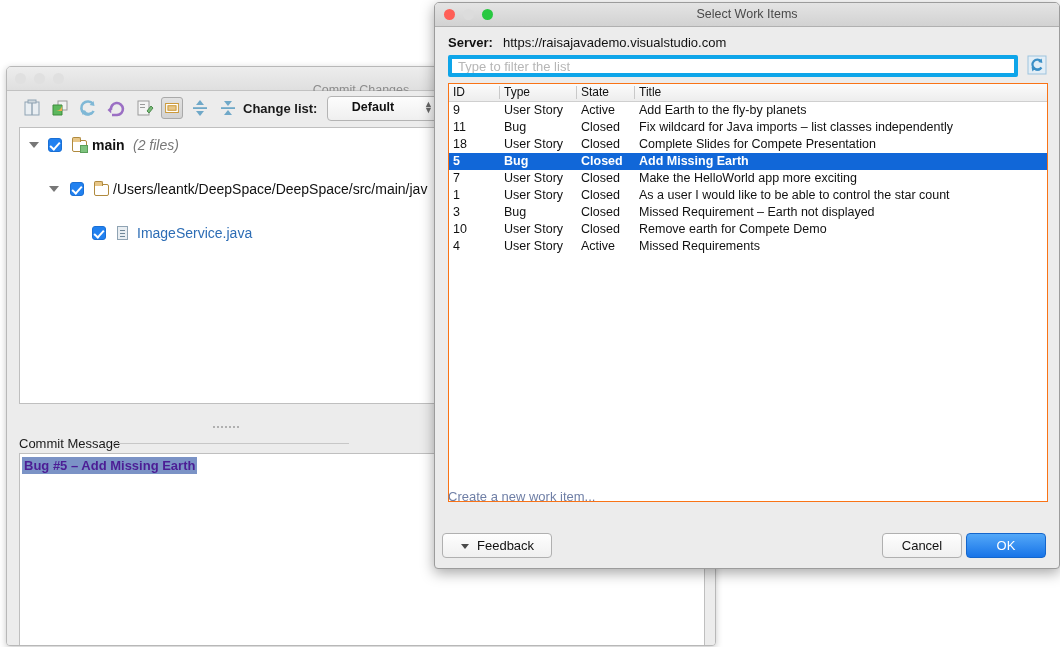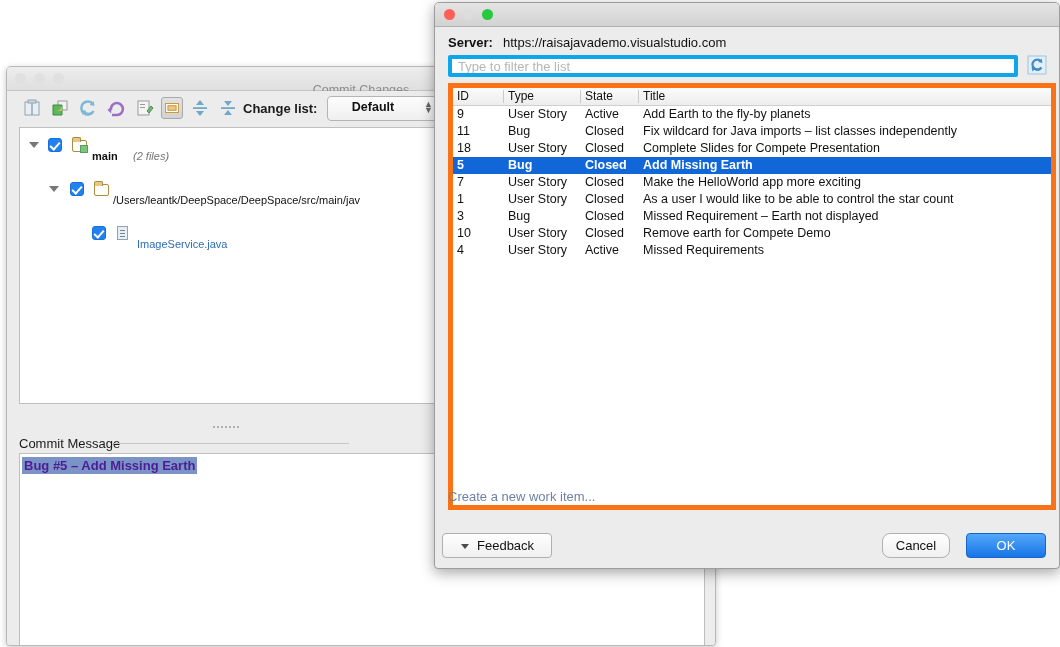--- a/index.html
+++ b/index.html
@@ -106,21 +106,21 @@
     width: 6px; height: 6px; background: #7ec37e; border: 1px solid #5a9e5a;
   }
   .file-ico {
     position: absolute; width: 11px; height: 14px;
     background: #e9eef2; border: 1px solid #8fa3b3; box-sizing: border-box;
   }
   .file-ico::after {
     content: ""; position: absolute; left: 2px; top: 3px; width: 5px; height: 1px;
     background: #6f8798; box-shadow: 0 3px 0 #6f8798, 0 6px 0 #6f8798;
   }
-  .tree-text { position: absolute; font-size: 11px; margin-top: 13px; }
+  .tree-text { position: absolute; font-size: 14px; }
   .tree-text.italic { font-style: italic; color: #777; }
   .tree-text.link { color: #2d6db5; text-align: right; }
 
   .modified-count {
     position: absolute; right: 14px; top: 312px;
     font-size: 13px; font-weight: bold; color: #3355c2;
   }
   .grip-dots {
     position: absolute; top: 334px; left: 205px;
     width: 28px; height: 5px;
@@ -191,21 +191,21 @@
     box-sizing: border-box;
     font-family: "Liberation Sans", sans-serif; font-size: 13px; color: #111;
     padding: 0 6px;
   }
   .filter-input::placeholder { color: #b6b6b6; }
   .refresh-ico { position: absolute; left: 592px; top: 52px; width: 20px; height: 20px; }
 
   .wi-list {
     position: absolute; left: 13px; top: 80px;
     width: 598px; height: 417px;
-    background: #ffffff; border: 5px solid #f97316;
+    background: #ffffff; border: 1px solid #f97316;
     overflow: hidden;
   }
   .wi-head {
     position: relative; height: 17px;
     background: linear-gradient(#fbfbfb, #ededed);
     border-bottom: 1px solid #cfcfcf;
   }
   .wi-head span {
     position: absolute; top: 1px; font-size: 12px; color: #111;
   }
@@ -233,21 +233,21 @@
     box-sizing: border-box;
   }
   .btn-feedback { left: 7px; top: 530px; width: 110px; padding-left: 34px; }
   .fb-caret {
     position: absolute; left: 18px; top: 10px;
     width: 0; height: 0;
     border-left: 4px solid transparent; border-right: 4px solid transparent;
     border-top: 5px solid #4a4a4a;
   }
   .fb-text { position: absolute; left: 34px; top: 0; }
-  .btn-cancel-swi { left: 447px; top: 530px; width: 68px; border-radius: 8px; }
+  .btn-cancel-swi { left: 447px; top: 530px; width: 80px; }
   .btn-ok {
     left: 531px; top: 530px; width: 80px;
     background: linear-gradient(#53a8f8, #1874e8);
     border-color: #1466cc; color: #ffffff; font-weight: normal;
   }
 </style>
 </head>
 <body>
 
 <div id="root">
@@ -386,20 +386,21 @@
     </div>
   </div>
 
   <div class="swi-win">
     <div class="swi-titlebar">
       <div class="swi-dots">
         <div class="d-red"></div>
         <div class="d-yellow"></div>
         <div class="d-green"></div>
       </div>
+      <div class="swi-title">Select Work Items</div>
     </div>
 
     <div class="server-label">Server:</div>
     <div class="server-url">https://raisajavademo.visualstudio.com</div>
 
     <input class="filter-input" value="" placeholder="Type to filter the list" style="">
     <div class="refresh-ico">
       <svg width="20" height="20" viewBox="0 0 20 20">
         <rect x="1" y="1" width="18" height="18" fill="#e3eef6" stroke="#9dc3de"></rect>
         <path d="M14 6 A5 5 0 1 0 14.5 12.5" fill="none" stroke="#3b8fc6" stroke-width="2.2"></path>

